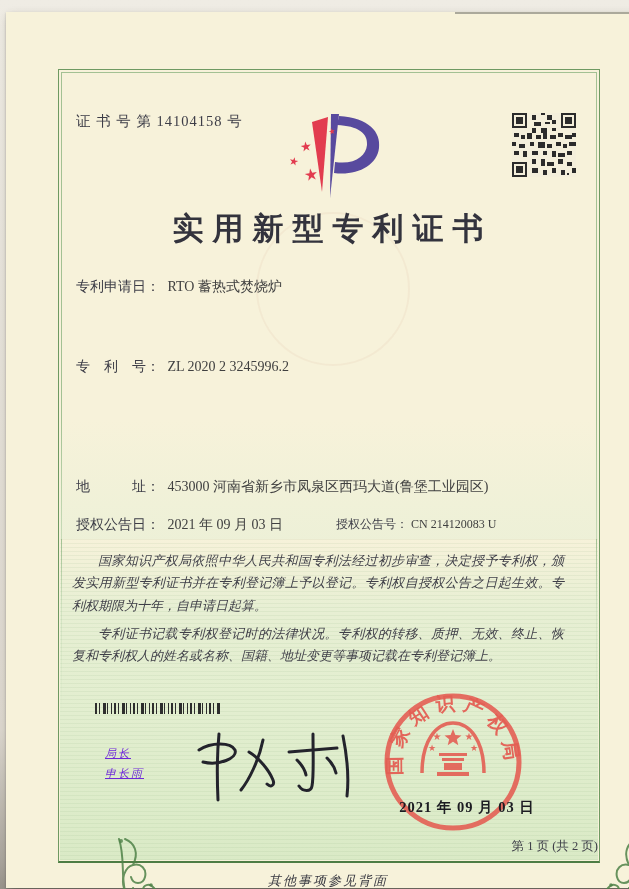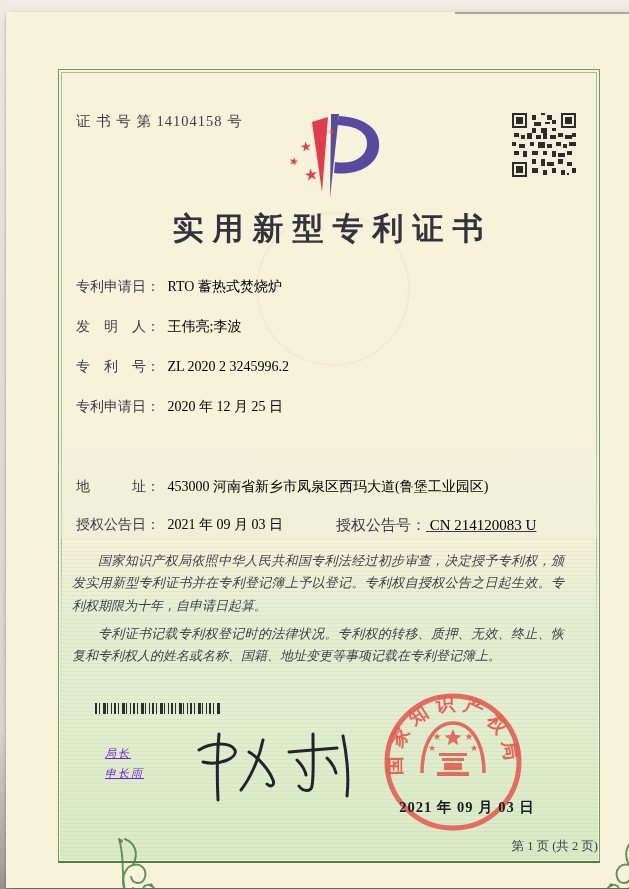--- a/index.html
+++ b/index.html
@@ -32,24 +32,24 @@
   }
   .cert-number{position:absolute;left:70px;top:100px;font-size:14.5px;color:#3d3d47;letter-spacing:1px;}
   .logo{position:absolute;left:270px;top:94px;width:112px;height:100px;}
   .qr{position:absolute;left:506px;top:101px;width:64px;height:64px;}
   .title{
     position:absolute;left:52px;top:196px;width:540px;text-align:center;
     font-size:31px;font-weight:700;color:#33333d;letter-spacing:9px;text-indent:9px;
   }
   .field-row{position:absolute;left:70px;font-size:14px;color:#3d3d47;white-space:nowrap;}
   .field-label{display:inline-block;min-width:88px;color:#3d3d47;}
-  .field-value{color:#000000;}
+  .field-value{color:#404040;}
   .r0{top:266px}.r1{top:306px}.r2{top:346px}.r3{top:386px}.r4{top:426px}.r5{top:466px}
   .grant-row{position:absolute;left:70px;top:504px;font-size:14px;color:#3d3d47;white-space:nowrap;}
-  .grant-b{position:absolute;left:330px;top:504px;font-size:15px;color:#3d3d47;white-space:nowrap;text-decoration:underline;}
+  .grant-b{position:absolute;left:330px;top:504px;font-size:12px;color:#3d3d47;white-space:nowrap;}
   .paras{position:absolute;left:66px;top:532px;width:492px;}
   .paras p{
     margin:6px 0 4px 0;font-size:13px;line-height:1.72;color:#3f3f48;
     text-align:justify;text-indent:2em;font-style:italic;
   }
   .barcode{
     position:absolute;left:89px;top:691px;width:126px;height:11px;
     background:repeating-linear-gradient(90deg,
       #2e2e2e 0 2px, transparent 2px 4px, #2e2e2e 4px 5px, transparent 5px 8px,
       #2e2e2e 8px 11px, transparent 11px 12px, #2e2e2e 12px 13px, transparent 13px 16px,
@@ -183,31 +183,23 @@
         <rect x="25" y="27" width="1" height="1"></rect>
     </g>
   </svg>
 
   <div class="title">实用新型专利证书</div>
 
   <div class="field-row r0">
     <span class="field-label">专利申请日：</span>
     <span class="field-value">RTO 蓄热式焚烧炉</span>
   </div>
-  <div class="field-row r1">
-    <span class="field-label">发　明　人：</span>
-    <span class="field-value">王伟亮;李波</span>
-  </div>
   <div class="field-row r2">
     <span class="field-label">专　利　号：</span>
     <span class="field-value">ZL 2020 2 3245996.2</span>
-  </div>
-  <div class="field-row r3">
-    <span class="field-label">专利申请日：</span>
-    <span class="field-value">2020 年 12 月 25 日</span>
   </div>
   <div class="field-row r5">
     <span class="field-label">地　　　址：</span>
     <span class="field-value">453000 河南省新乡市凤泉区西玛大道(鲁堡工业园区)</span>
   </div>
 
   <div class="grant-row">
     <span class="field-label">授权公告日：</span>
     <span class="field-value">2021 年 09 月 03 日</span>
   </div>
@@ -264,14 +256,15 @@
         <rect x="57" y="62" width="28" height="3"></rect>
         <rect x="60" y="67" width="22" height="3"></rect>
         <rect x="62" y="72" width="18" height="7"></rect>
         <rect x="55" y="81" width="32" height="4"></rect>
       </g>
     </g>
   </svg>
   <div class="seal-date">2021 年 09 月 03 日</div>
 
   <div class="page-num">第 1 页 (共 2 页)</div>
+  <div class="back-note">其他事项参见背面</div>
 
 </div>
 
 </body></html>

